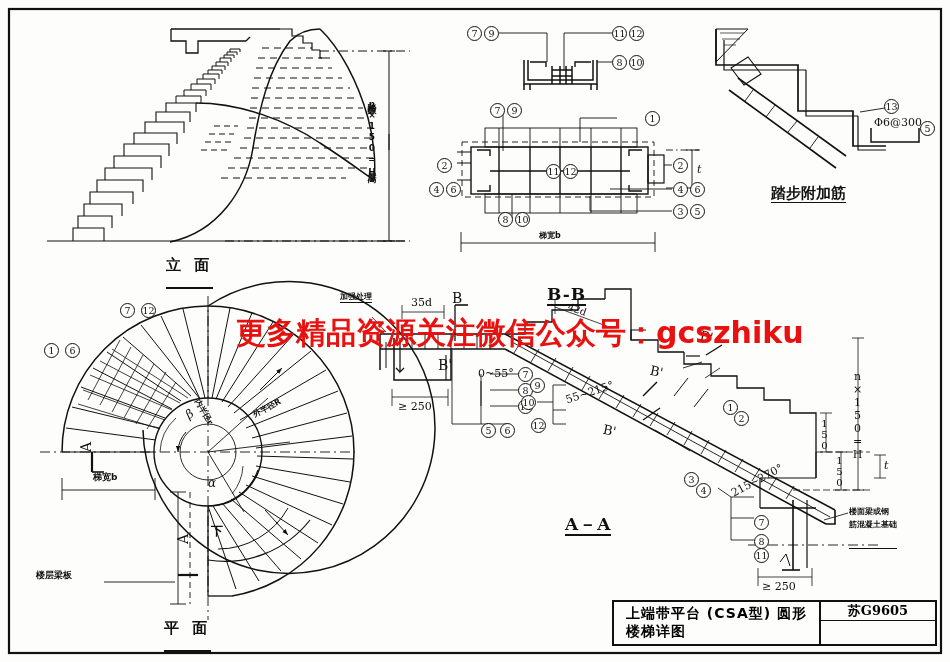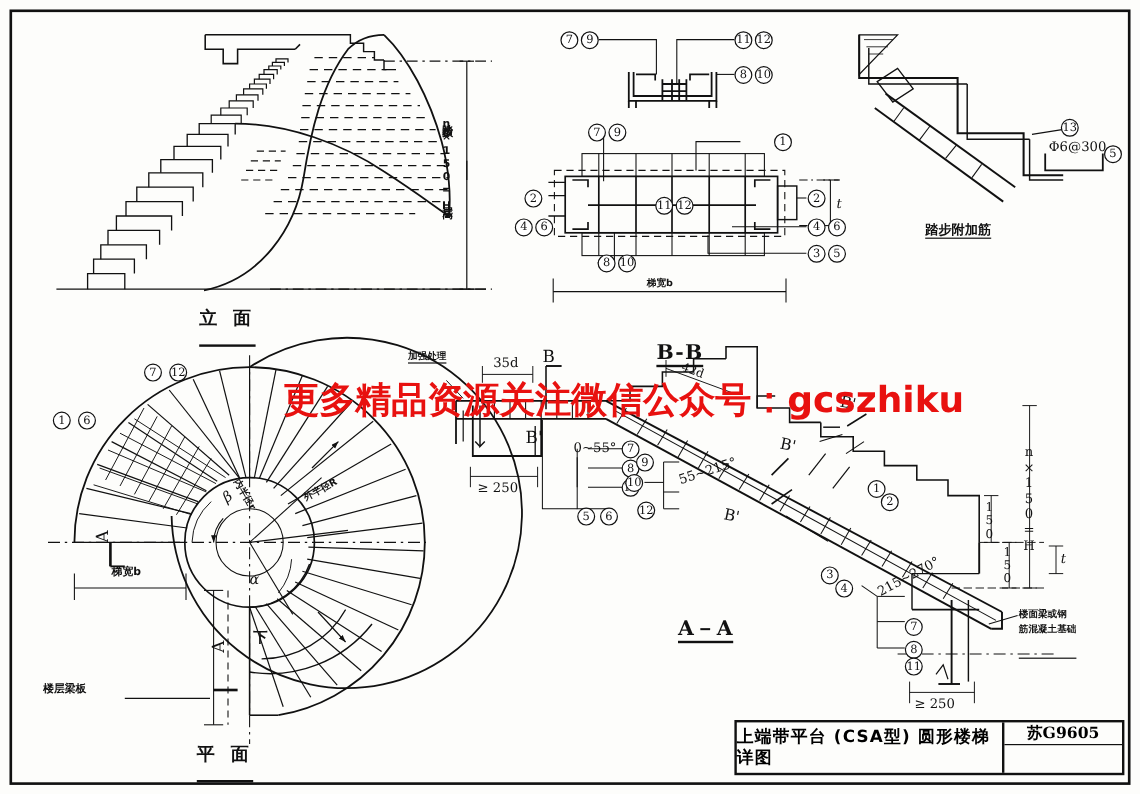--- a/index.html
+++ b/index.html
@@ -89,22 +89,23 @@
     height: 46px;
     border: 2.2px solid #111;
     box-sizing: border-box;
     display: flex;
   }
   #tb-name {
     flex: 1;
     display: flex; align-items: center; justify-content: center;
     font-size: 14px; font-weight: 700; letter-spacing: 1px;
     border-right: 2.2px solid #111;
-  }
-  #tb-right { width: 98px; display: flex; flex-direction: column; gap: 48px; }
+    margin-left: 12px;
+  }
+  #tb-right { width: 114px; display: flex; flex-direction: column; gap: 48px; }
   #tb-code {
     flex: 1;
     display: flex; align-items: center; justify-content: center;
     font-size: 13px; font-weight: 700;
     border-bottom: 1.6px solid #111;
     font-family: "DejaVu Serif", "Liberation Serif", serif;
   }
   #tb-pagerow { flex: 1; display: flex; }
   #tb-pagelabel {
     width: 40px;
@@ -685,21 +686,21 @@
   <div class="callout" style="left:429px; top:182px;">4</div>
   <div class="callout" style="left:446px; top:182px;">6</div>
 
   <div class="lbl cn" style="left:539px; top:232px; font-size:8px;">梯宽b</div>
   <div class="dim" style="left:697px; top:163px; font-size:11px; font-style:italic;">t</div>
   <div class="lbl viewtitle-en" style="left:547px; top:263px;margin-top:23px;">B-B</div>
 
   <div class="callout" style="left:884px; top:99px;">13</div>
   <div class="callout" style="left:920px; top:121px;">5</div>
   <div class="dim" style="left:874px; top:116px; font-size:11px;">Φ6@300</div>
-  <div class="lbl cn note" style="left:771px; top:186px; font-size:11px; letter-spacing:0px;">踏步附加筋</div>
+  <div class="lbl cn note" style="left:771px; top:186px; font-size:15px; letter-spacing:0px;">踏步附加筋</div>
 
   <div class="callout" style="left:120px; top:303px;">7</div>
   <div class="callout" style="left:141px; top:303px;">12</div>
   <div class="callout" style="left:44px; top:343px;">1</div>
   <div class="callout" style="left:65px; top:343px;">6</div>
 
   <div class="lbl cn" style="left:200px; top:398px; font-size:8px; transform:rotate(60deg); transform-origin:left top;">内半径r</div>
   <div class="lbl cn" style="left:252px; top:412px; font-size:8px; transform:rotate(-28deg); transform-origin:left top;">外半径R</div>
   <div class="lbl" style="left:186px; top:408px; font-size:12px; font-style:italic; font-family:'DejaVu Serif',serif; transform:rotate(-35deg);">β</div>
   <div class="lbl" style="left:208px; top:477px; font-size:12px; font-style:italic; font-family:'DejaVu Serif',serif;">α</div>

